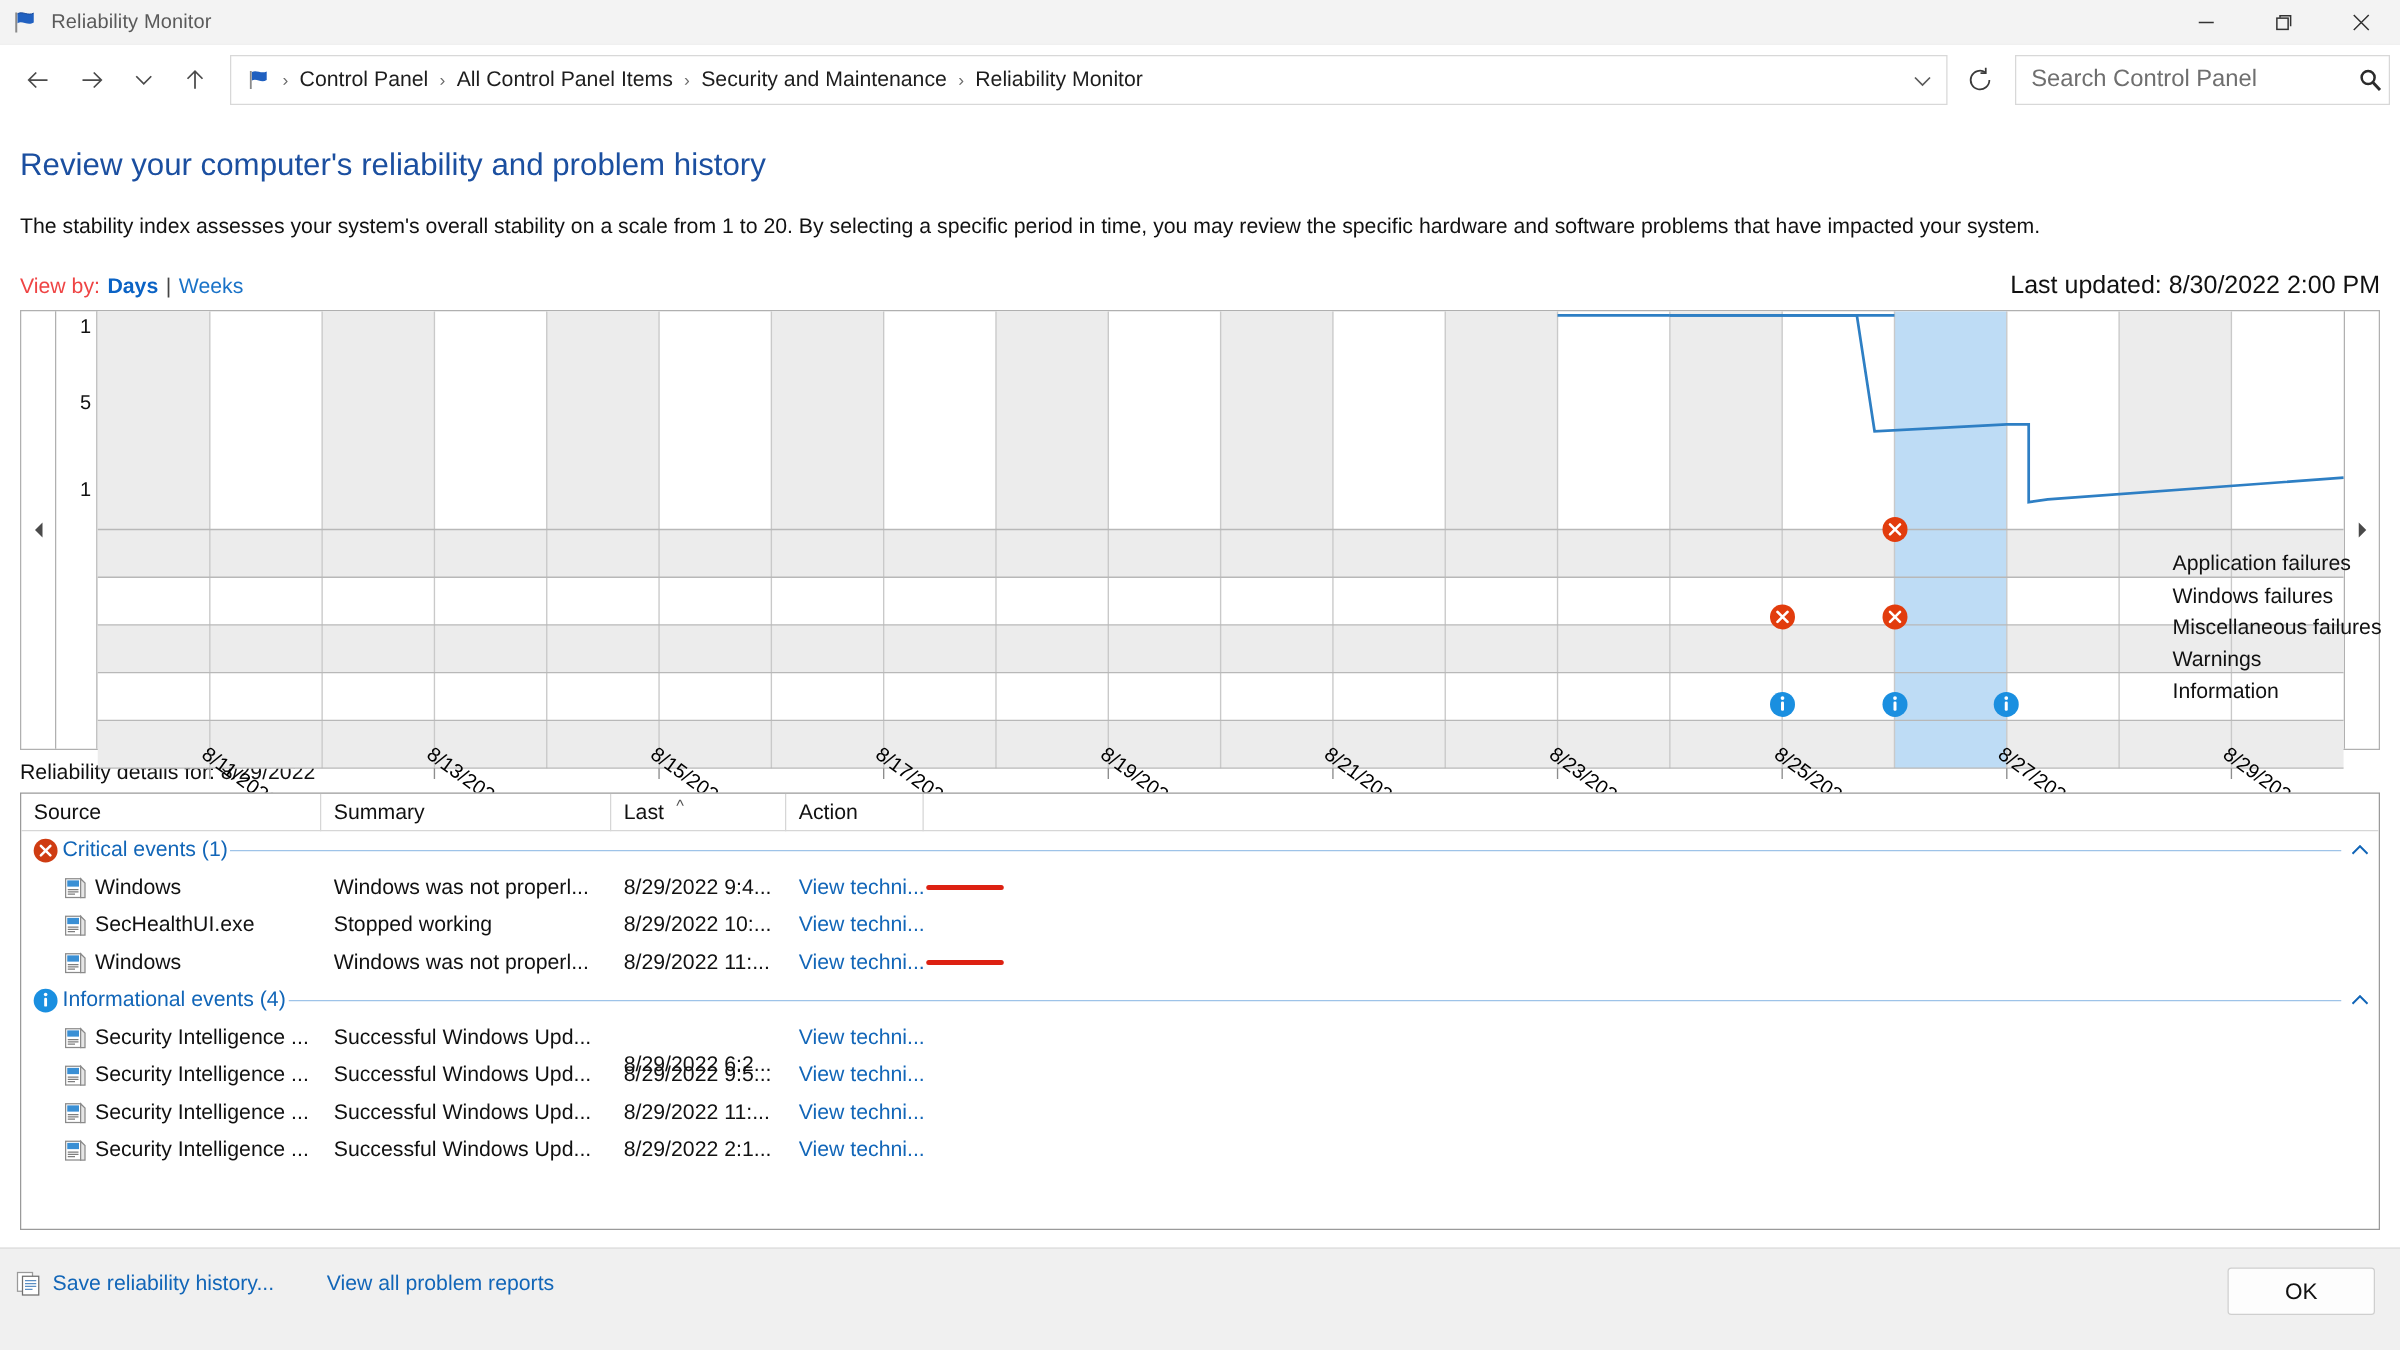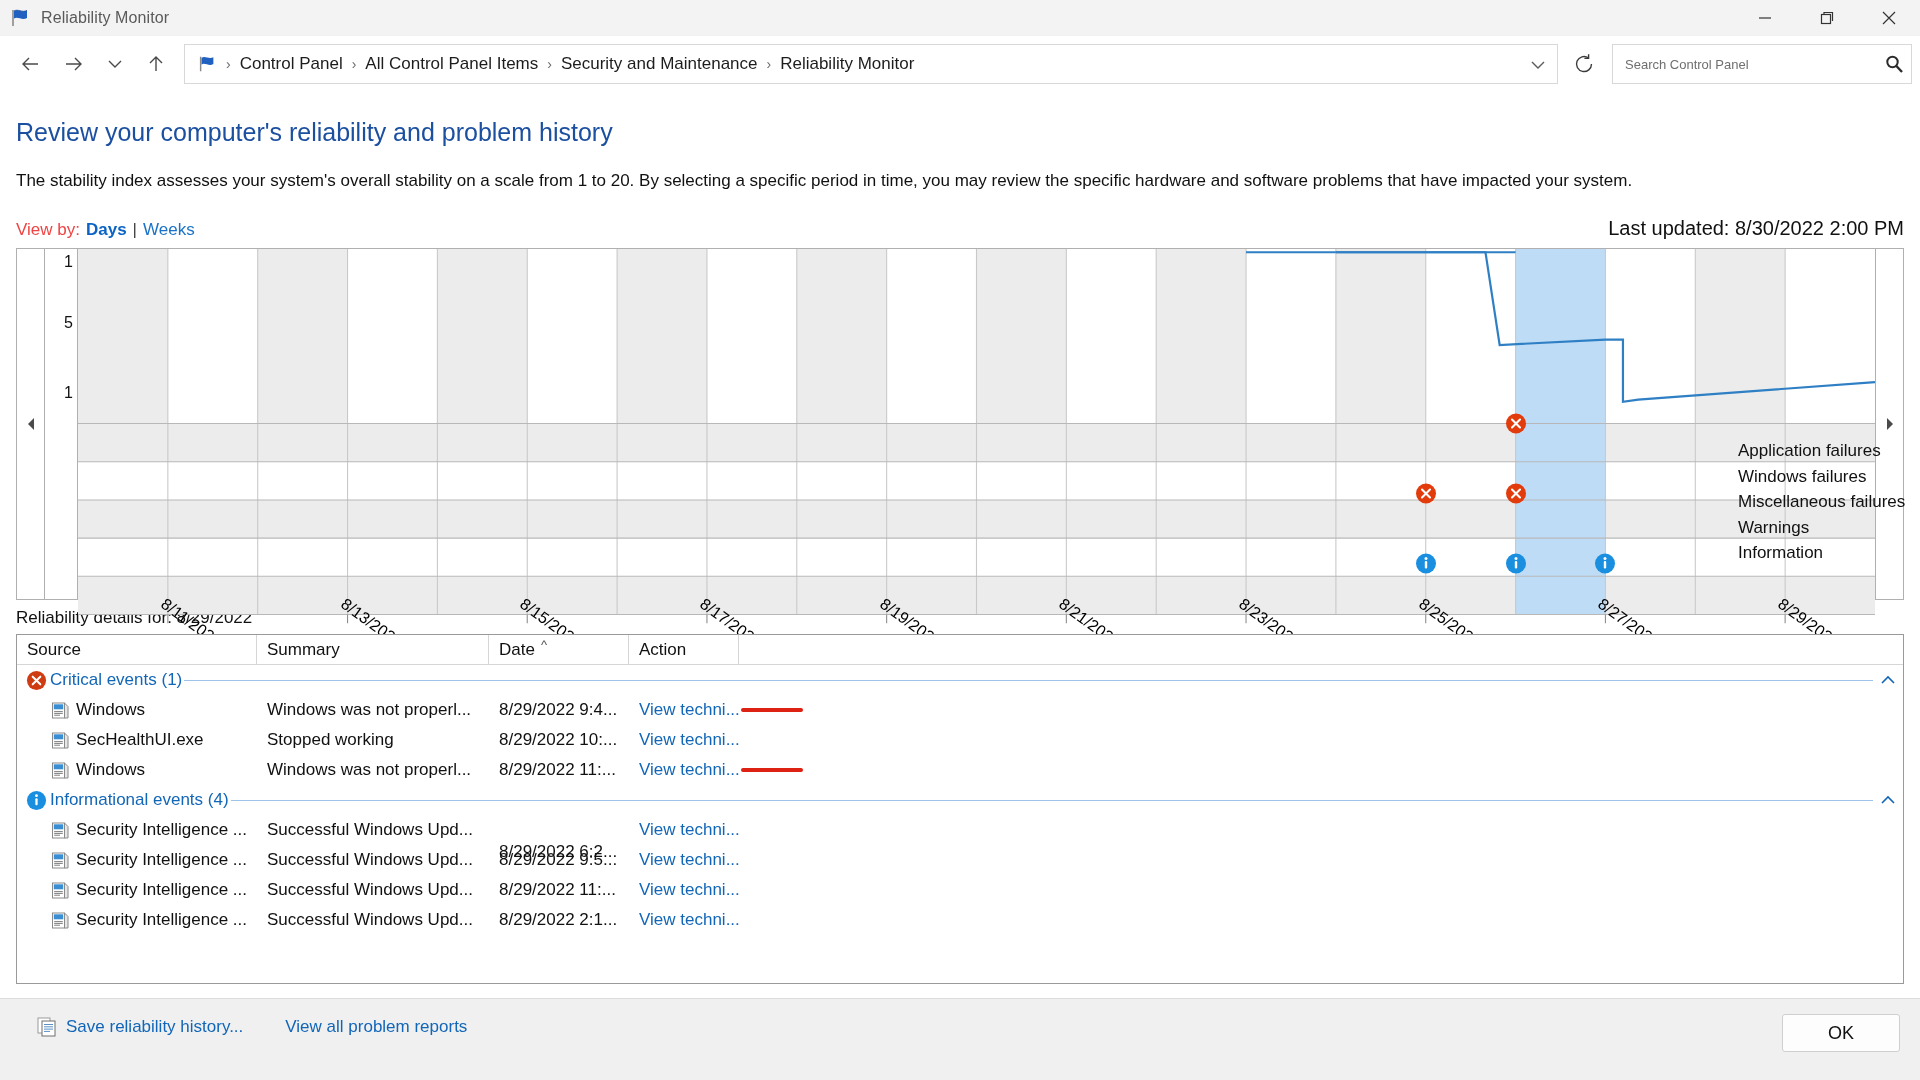--- a/index.html
+++ b/index.html
@@ -43,21 +43,21 @@
   .crumb-grow { flex: 1; }
   .crumb-chev { width: 38px; display: flex; align-items: center; justify-content: center; color:#5a5a5a;}
   .nav-refresh { width: 44px; height: 44px; display: flex; align-items: center;
                  justify-content: center; color: #3a3a3a; }
   .searchbox {
     width: 300px; height: 40px; border: 1px solid #d8d8d8; background:#fff;
     display: flex; align-items: center; margin-left: 6px;
   }
   .searchbox input {
     flex: 1; border: 0; outline: 0; background: transparent;
-    font-family: "Liberation Sans", sans-serif; font-size: 13px;
+    font-family: "Liberation Sans", sans-serif; font-size: 19px;
     color: #b91c1c; padding: 0 10px 0 12px;
   }
   .searchbox input::placeholder { color: #6f6f6f; }
   .search-ico { width: 34px; display:flex; align-items:center; justify-content:center; color:#2b2b2b; }
 
   
   .content { padding: 0 16px; }
   .page-title { color: #1b4fa0; font-size: 25px; margin: 26px 0 0 0; font-weight: 400; }
   .page-desc { font-size: 17px; color: #111; margin: 24px 0 0 0; }
 
@@ -122,21 +122,21 @@
   .doc-ico { width: 19px; height: 19px; margin-right: 6px; flex: 0 0 19px; }
   .ecell.act a { color: #1266b8; text-decoration: none; }
   .redline { display:inline-block; height: 4px; width: 62px; background:#dd2112;
              border-radius: 2px; margin-left: 2px; }
 
   
   .footer {
     position: absolute; left: 0; right: 0; bottom: 0; height: 82px;
     background: #f0f0f0; border-top: 1px solid #dcdcdc;
   }
-  .footer-links { display:flex; align-items:center; height: 56px; padding-left: 36px; }
+  .footer-links { display:flex; align-items:center; height: 56px; padding-left: 12px; }
   .save-ico { width: 22px; height: 22px; margin-right: 8px; }
   .flink { color: #1266b8; font-size: 17px; text-decoration: none; }
   .flink.second { margin-left: 42px; }
   .okbtn {
     position: absolute; right: 20px; top: 15px; width: 118px; height: 38px;
     background: #fdfdfd; border: 1px solid #cfcfcf; border-radius: 3px;
     font-family: "Liberation Sans", sans-serif; font-size: 18px; color:#111;
     display:flex; align-items:center; justify-content:center;
   }
 </style>
@@ -404,21 +404,21 @@
     <div>Information</div>
   </div>
 
   <div class="details-label">Reliability details for: 8/29/2022</div>
 
   <div class="table-box">
     <div class="thead">
       <div class="th" style="width:240px;">Source</div>
       <div class="th" style="width:232px;">Summary</div>
       <div class="th" style="width:140px;">
-        <span>Date</span>
+        <span>Last</span>
         <span class="sortmark">^</span>
       </div>
       <div class="th" style="width:110px;">Action</div>
       <div class="th" style="flex:1;"></div>
     </div>
 
     <div class="grouprow">
       <span class="group-ico">
         <svg width="21" height="21" viewBox="0 0 22 22">
           <circle cx="11" cy="11" r="10" fill="#cf3c12"></circle>

